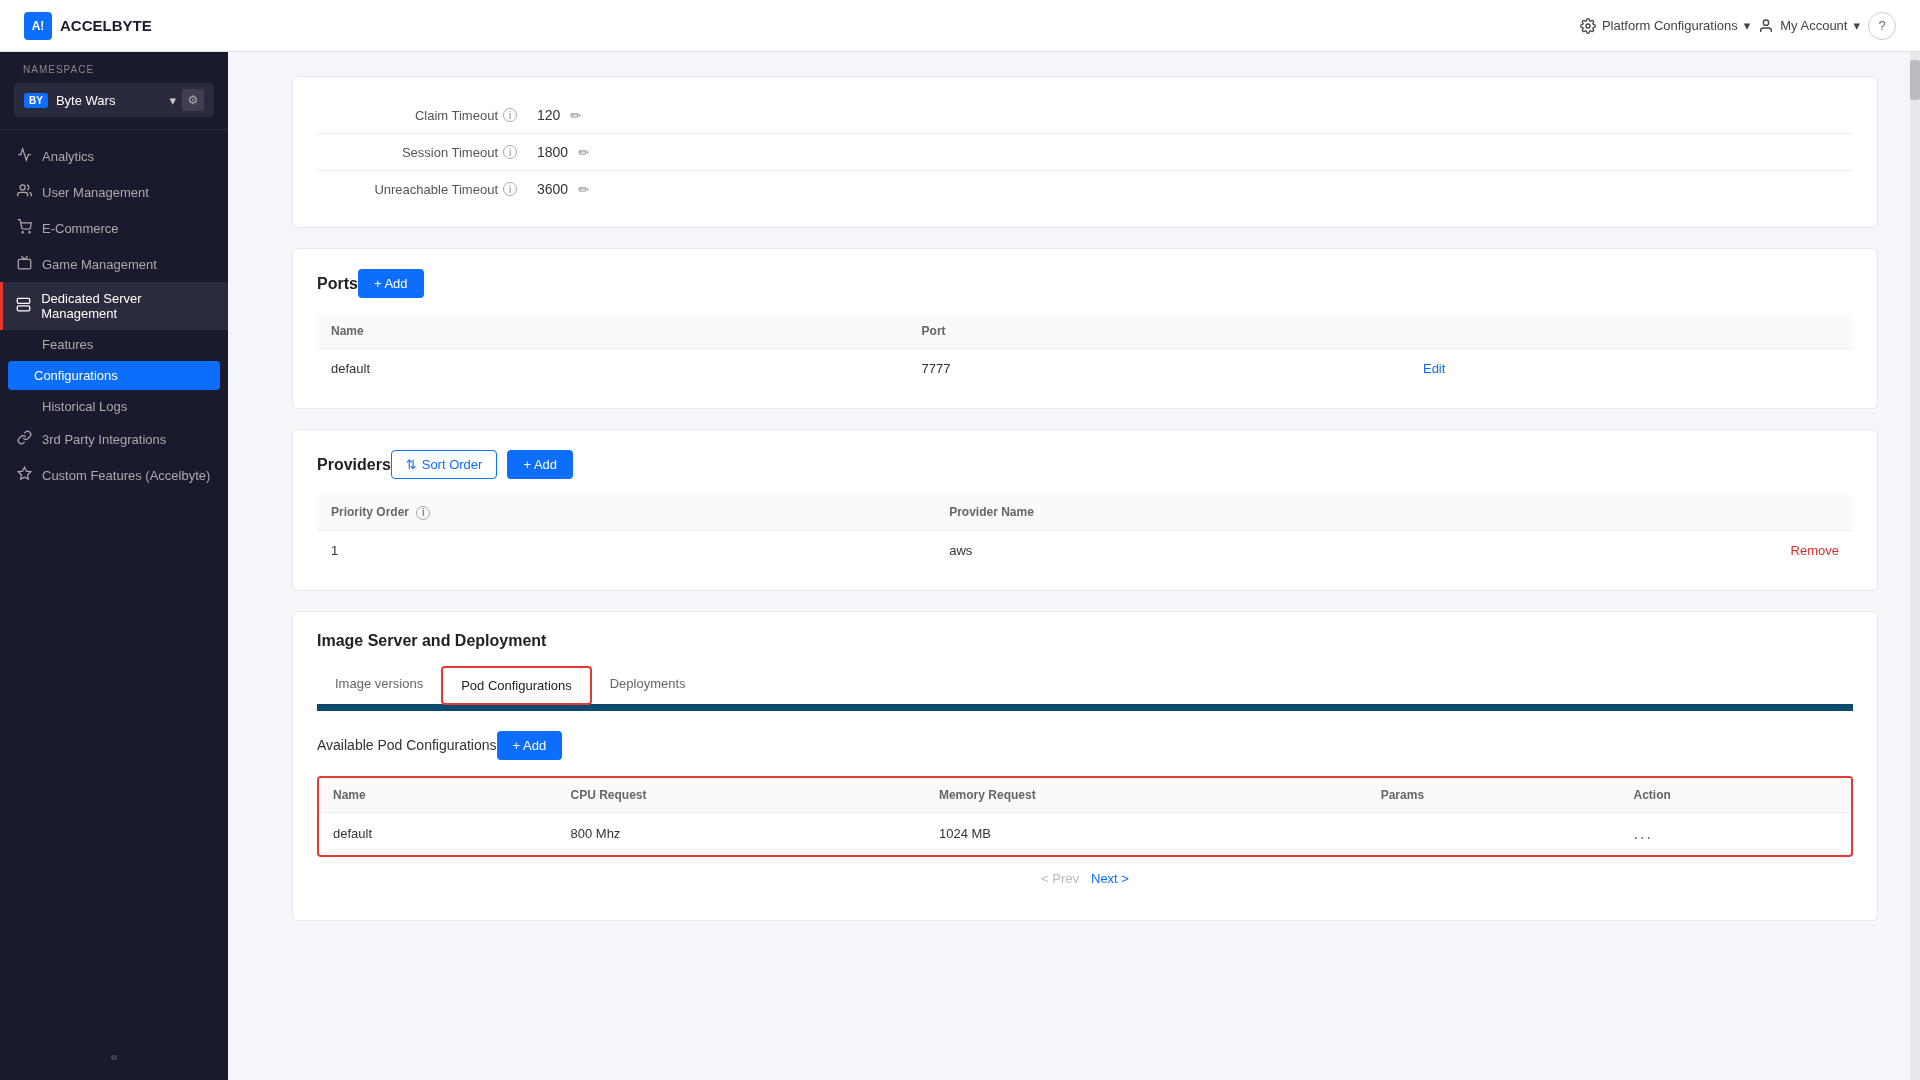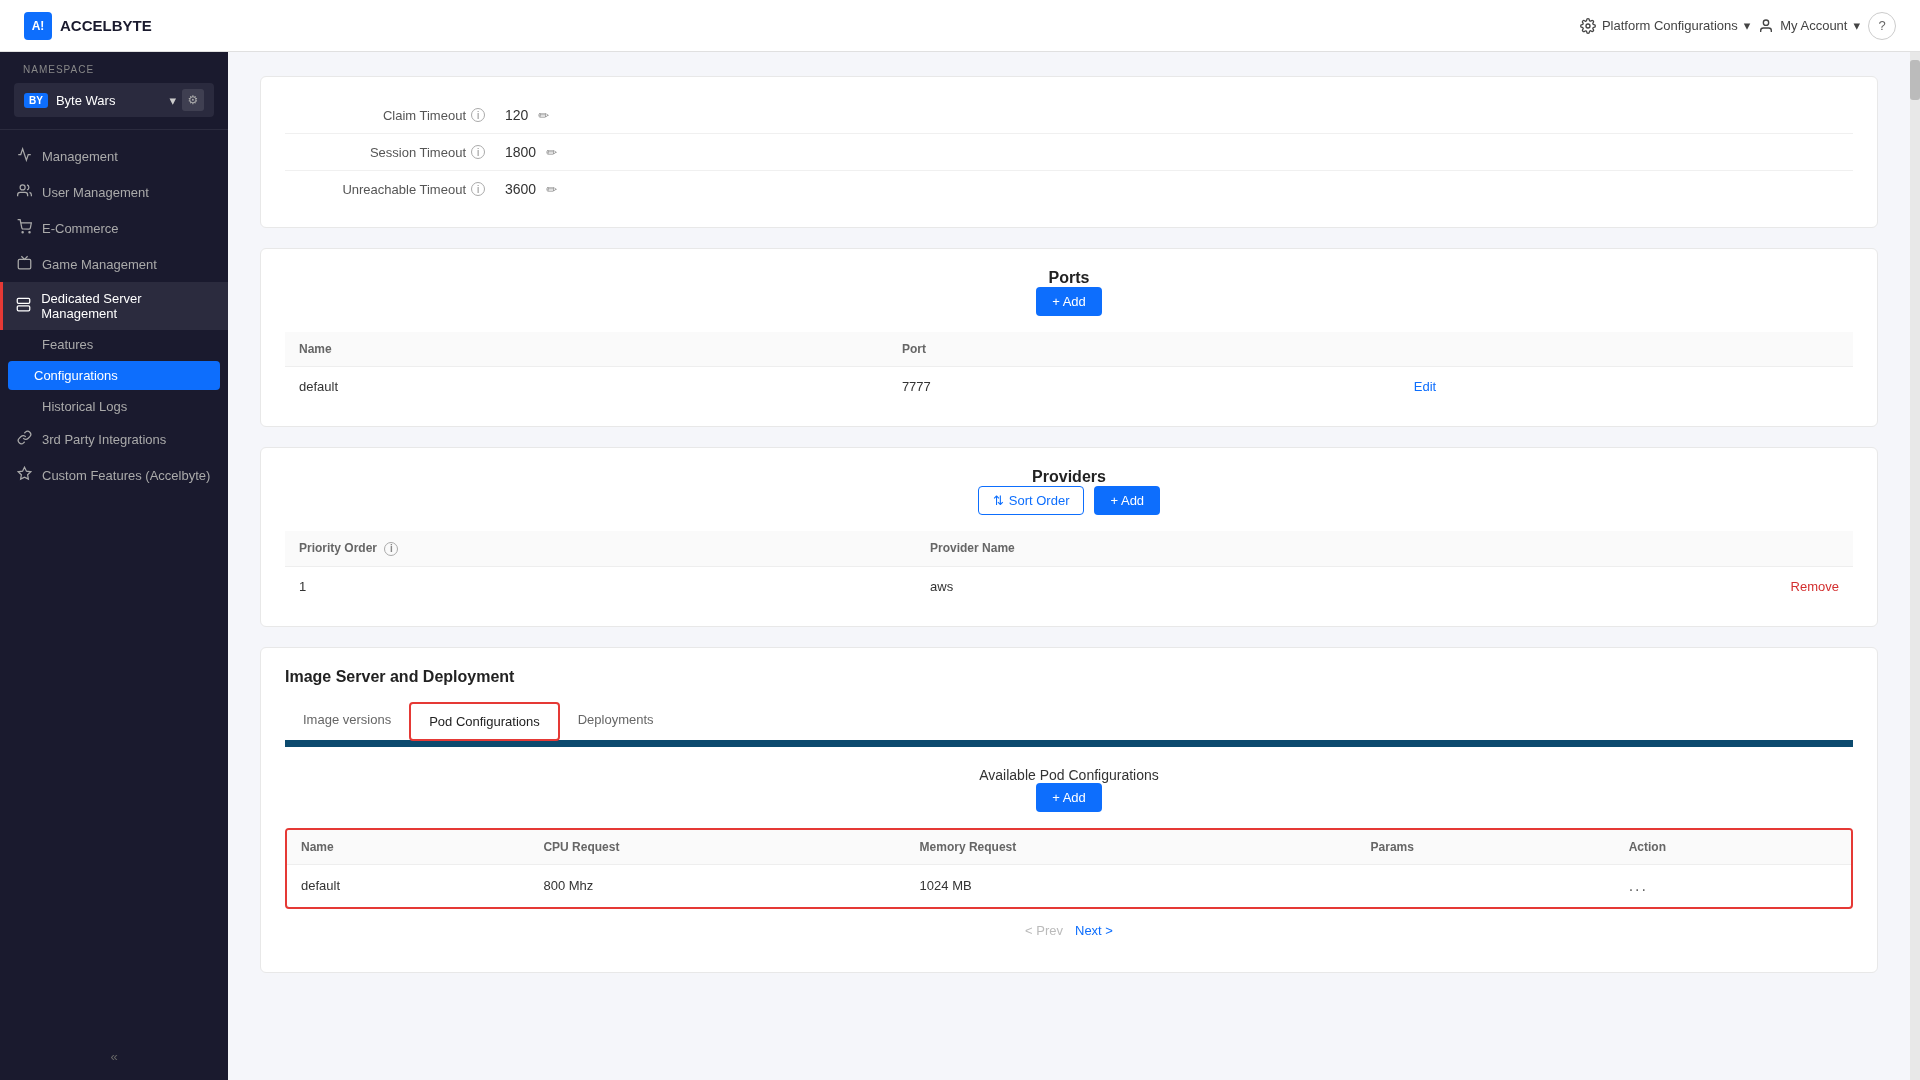--- a/index.html
+++ b/index.html
@@ -41,38 +41,38 @@
       transition: background 0.15s;
     }
     .nav-item.highlighted { background: rgba(255,255,255,0.08); color: #fff; border-left: 3px solid #e53935; }
     .nav-item .nav-icon { width: 16px; text-align: center; font-size: 14px; }
     .nav-subitem { padding: 7px 16px 7px 42px; cursor: pointer; color: #aaa; font-size: 13px; }
     .nav-subitem.active { color: #fff; background: #0d6efd; border-radius: 4px; margin: 2px 8px; padding: 7px 10px 7px 26px; }
     .nav-collapse { display: flex; align-items: center; justify-content: center; padding: 10px; margin-top: auto; cursor: pointer; color: #666; }
 
     
     .main { flex: 1; overflow-y: auto; background: #f5f6fa; padding: 0; }
-    .content-area { padding: 24px 32px; }
+    .content-area { padding: 24px 32px; margin-left: 32px; }
 
     
     .sidebar::-webkit-scrollbar { width: 4px; }
     .sidebar::-webkit-scrollbar-thumb { background: rgba(255,255,255,0.15); border-radius: 2px; }
 
     
     .section-card { background: #fff; border-radius: 6px; margin-bottom: 20px; padding: 20px 24px; border: 1px solid #e8e8e8; }
 
     
     .field-row { display: flex; align-items: center; padding: 10px 0; border-bottom: 1px solid #f0f0f0; }
     .field-row:last-child { border-bottom: none; }
     .field-label { width: 220px; text-align: right; color: #555; padding-right: 20px; display: flex; align-items: center; justify-content: flex-end; gap: 5px; }
     .field-value { color: #333; font-size: 14px; }
     .field-edit { margin-left: 10px; color: #888; cursor: pointer; font-size: 13px; }
 
     
-    .section-header { display: flex; align-items: center; justify-content: flex-start; margin-bottom: 16px; flex-direction: column; }
+    .section-header { display: flex; align-items: center; justify-content: flex-start; margin-bottom: 16px; }
     .section-title { font-size: 16px; font-weight: 600; color: #222; }
 
     
     .data-table { width: 100%; border-collapse: collapse; }
     .data-table th { text-align: left; padding: 10px 14px; font-size: 12px; font-weight: 600; color: #666; border-bottom: 1px solid #eee; background: #fafafa; }
     .data-table td { padding: 12px 14px; border-bottom: 1px solid #f0f0f0; color: #333; font-size: 13px; }
     .data-table tr:last-child td { border-bottom: none; }
 
     
     .btn-primary { background: #0d6efd; color: #fff; border: none; border-radius: 4px; padding: 7px 16px; cursor: pointer; font-size: 13px; display: flex; align-items: center; gap: 5px; }
@@ -156,21 +156,21 @@
     </div>
 
     <div style="padding: 8px 0;">
 
       <div class="nav-item">
         <span class="nav-icon">
           <svg width="15" height="15" viewBox="0 0 24 24" fill="none" stroke="currentColor" stroke-width="2">
               <polyline points="22 12 18 12 15 21 9 3 6 12 2 12"></polyline>
             </svg>
         </span>
-        <span>Management</span>
+        <span>Analytics</span>
       </div>
 
       <div class="nav-item">
         <span class="nav-icon">
           <svg width="15" height="15" viewBox="0 0 24 24" fill="none" stroke="currentColor" stroke-width="2">
               <path d="M17 21v-2a4 4 0 00-4-4H5a4 4 0 00-4 4v2"></path>
               <circle cx="9" cy="7" r="4"></circle>
               <path d="M23 21v-2a4 4 0 00-3-3.87"></path>
               <path d="M16 3.13a4 4 0 010 7.75"></path>
             </svg>

